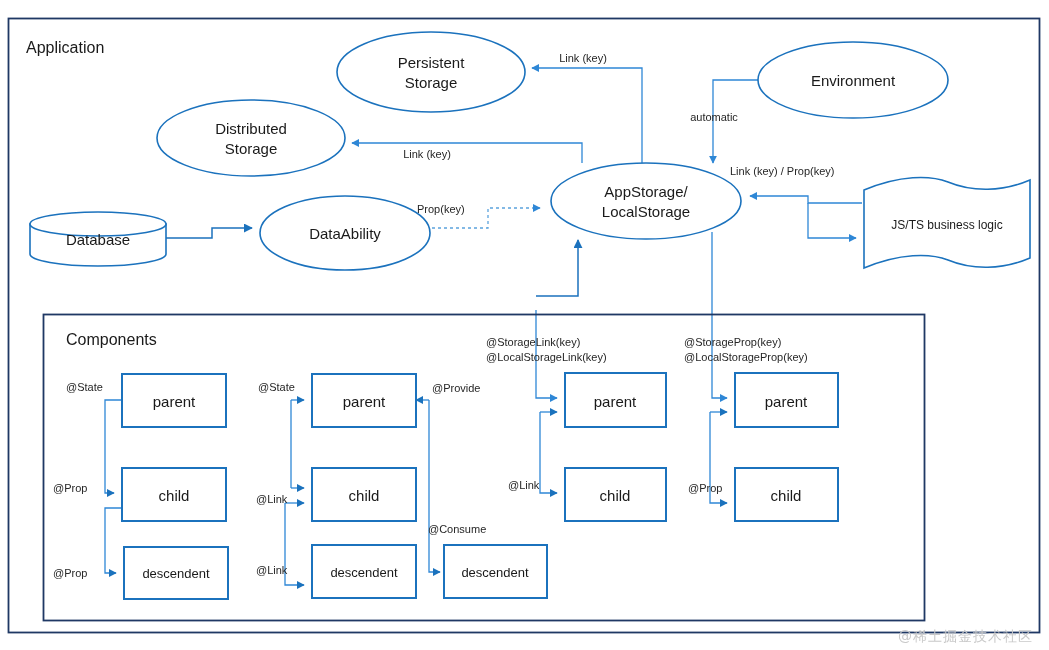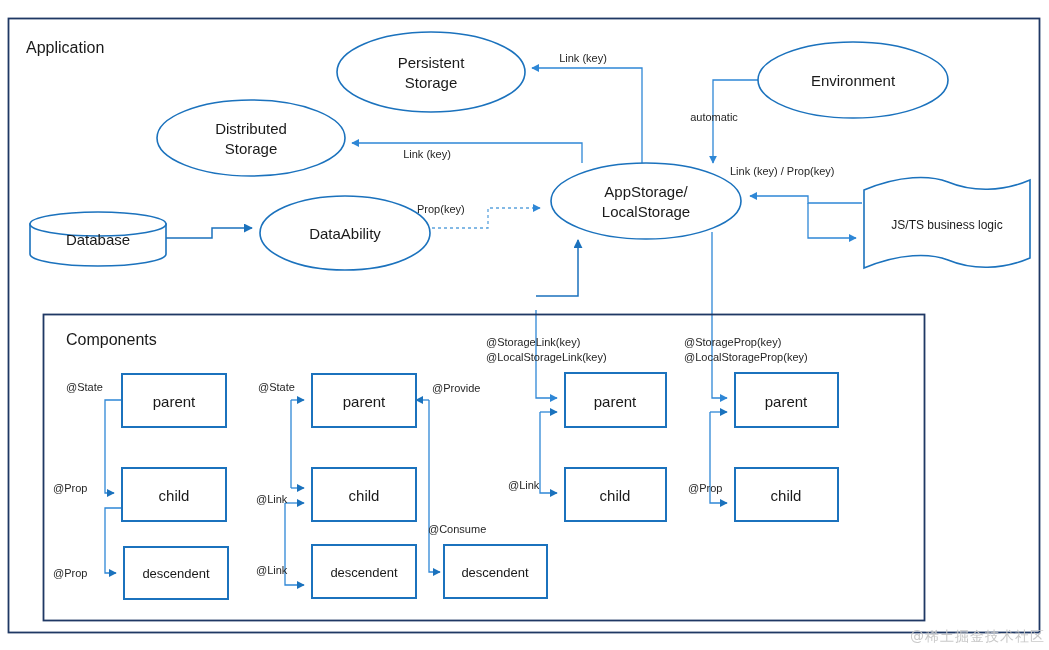--- a/index.html
+++ b/index.html
@@ -65,21 +65,21 @@
     stroke-width: 1.5;
   }
   .conn-dashed {
     fill: none;
     stroke: #5ba3dd;
     stroke-width: 1.3;
     stroke-dasharray: 3 3;
   }
   .watermark {
     position: absolute;
-    right: 4px;
+    right: 16px;
     bottom: 4px;
     font-family: "DejaVu Sans", sans-serif;
     font-size: 14px;
     color: #c9c9c9;
     letter-spacing: 1px;
     user-select: none;
   }
 </style>
 </head>
 <body>

